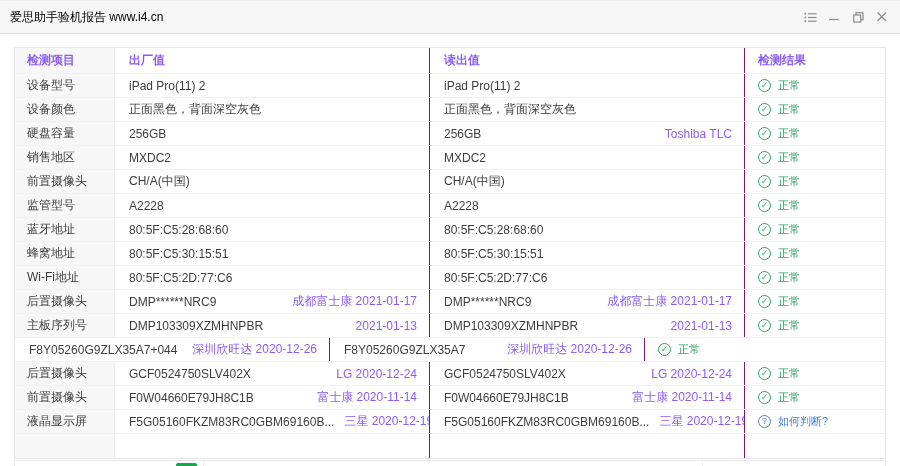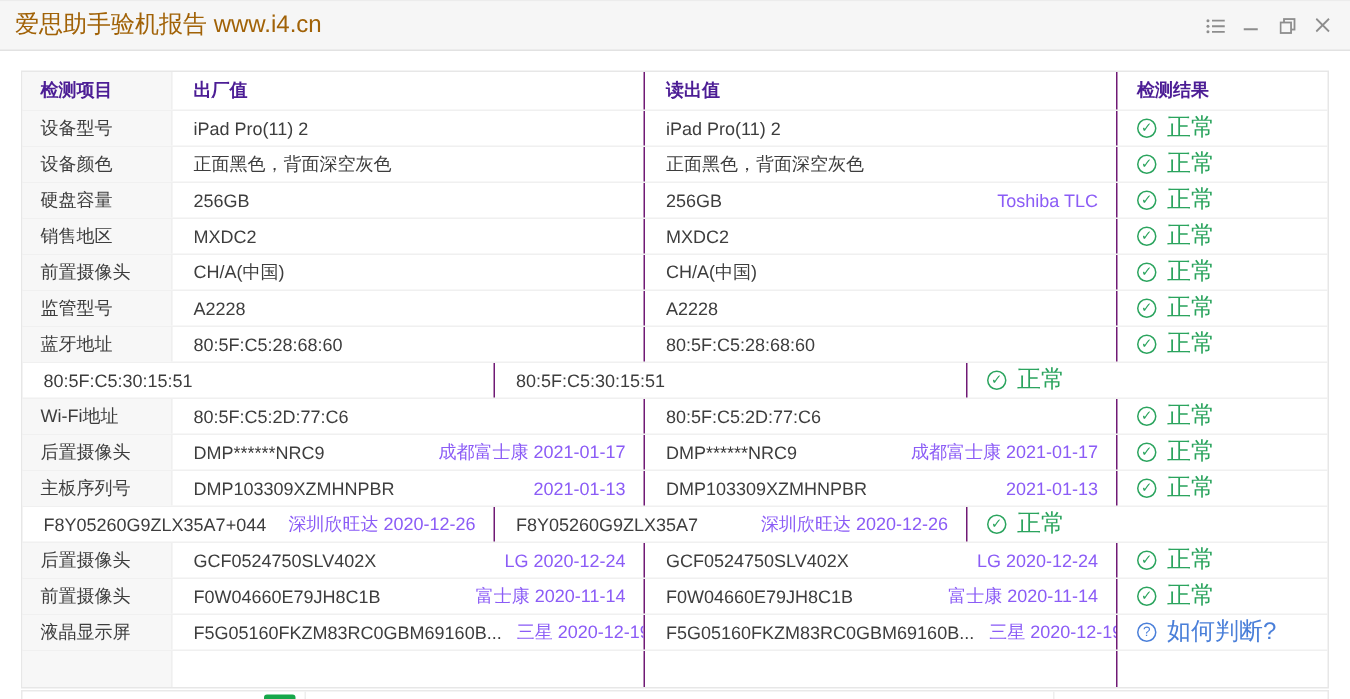--- a/index.html
+++ b/index.html
@@ -4,48 +4,48 @@
 <style>
   * { margin:0; padding:0; box-sizing:border-box; }
   html,body { width:900px; height:466px; overflow:hidden; background:#fff;
               font-family:"Liberation Sans", sans-serif; }
   body { position:relative; border-top:1px solid #ececec; }
 
   
   .titlebar { position:absolute; left:0; top:0; width:900px; height:33px;
               background:#f6f6f6; border-bottom:1px solid #e2e2e2; }
   .title { position:absolute; left:10px; top:0; line-height:32px;
-           font-size:16px; color:#a16207; white-space:nowrap; }
+           font-size:12px; color:#000000; white-space:nowrap; }
   .win-controls { position:absolute; right:6px; top:0; height:32px;
                   display:flex; align-items:center; }
   .win-btn { width:24px; height:24px; display:flex; align-items:center;
              justify-content:center; color:#8d8d8d; }
   .win-btn svg { display:block; }
 
   
   .table { position:absolute; left:14px; top:46px; width:872px;
            border:1px solid #e7e7e7; background:#fff; }
   .tr { display:flex; height:24px; border-bottom:1px solid #f0f0f0; }
   .tr.header { height:26px; }
   .tr:last-child { border-bottom:none; }
   .td { display:flex; align-items:center; font-size:12px; color:#3d3d3d;
         white-space:nowrap; overflow:hidden; }
   .td.c-item { width:100px; background:#f7f7f7; border-right:1px solid #efefef;
                padding-left:12px; flex:none; }
   .td.c-factory, .td.c-read { width:315px; border-right:1px solid #701a75;
                padding:0 12px 0 14px; justify-content:space-between; flex:none; }
   .td.c-result { flex:1; padding-left:13px; gap:7px; }
-  .tr.header .td { font-weight:bold; color:#4c1d95; }
+  .tr.header .td { font-weight:bold; color:#8b5cf6; }
   .note { color:#8b5cf6; margin-left:10px; }
   .rc-icon { width:13px; height:13px; flex:none; border:1px solid currentColor;
              border-radius:50%; font-size:9px; line-height:11px; text-align:center;
              display:inline-block; }
   .c-result.ok { color:#2ba45e; }
   .c-result.question { color:#4a7fd9; }
-  .result-label { font-size:16px; }
+  .result-label { font-size:11px; }
 
   
   .section2 { position:absolute; left:14px; top:459px; width:872px; height:24px;
               border:1px solid #e9e9e9; background:#fff; }
   .section2 .green-badge { position:absolute; left:161px; top:2px; width:21px;
               height:18px; background:#16a74a; border-radius:2px; }
   .section2 .div1 { position:absolute; left:188px; top:0; width:1px; height:100%;
               background:#eeeeee; }
   .section2 .div2 { position:absolute; left:687px; top:0; width:1px; height:100%;
               background:#eeeeee; }
@@ -200,20 +200,21 @@
       <span>80:5F:C5:28:68:60</span>
       <span class="note"></span>
     </div>
     <div class="td c-result ok">
       <span class="rc-icon">✓</span>
       <span class="result-label">正常</span>
     </div>
   </div>
 
   <div class="tr">
+    <div class="td c-item">蜂窝地址</div>
     <div class="td c-factory">
       <span>80:5F:C5:30:15:51</span>
       <span class="note"></span>
     </div>
     <div class="td c-read">
       <span>80:5F:C5:30:15:51</span>
       <span class="note"></span>
     </div>
     <div class="td c-result ok">
       <span class="rc-icon">✓</span>

